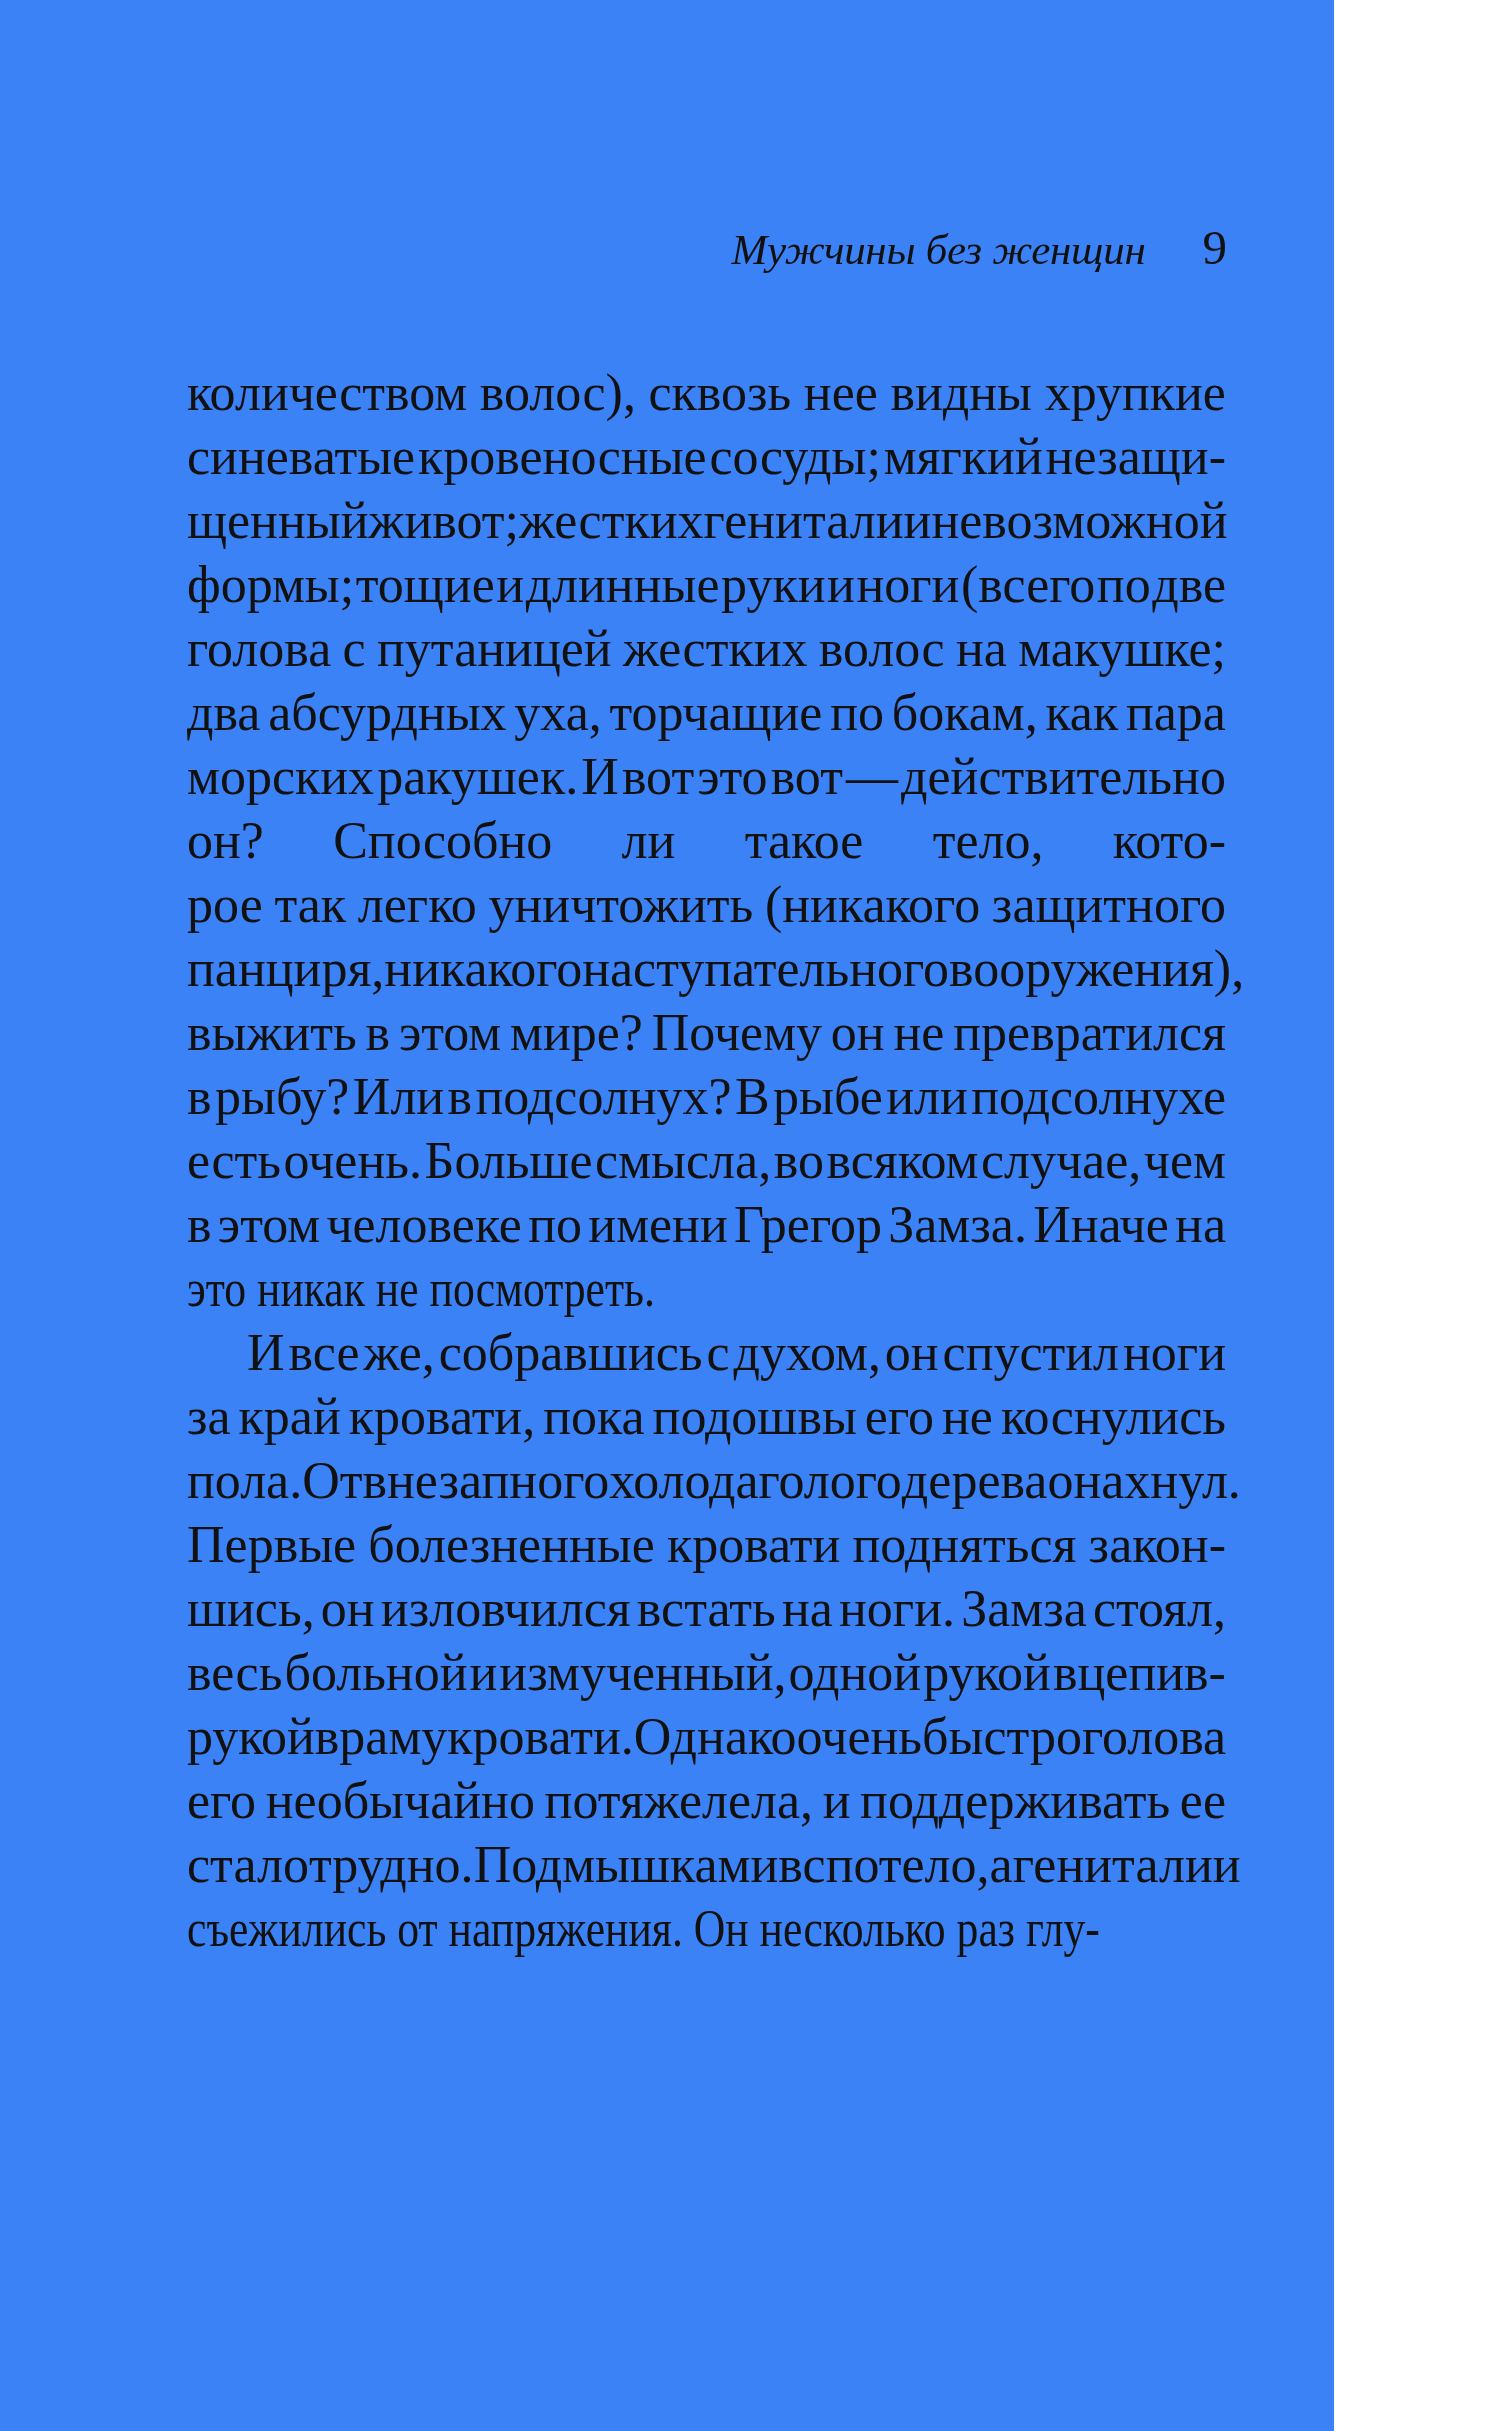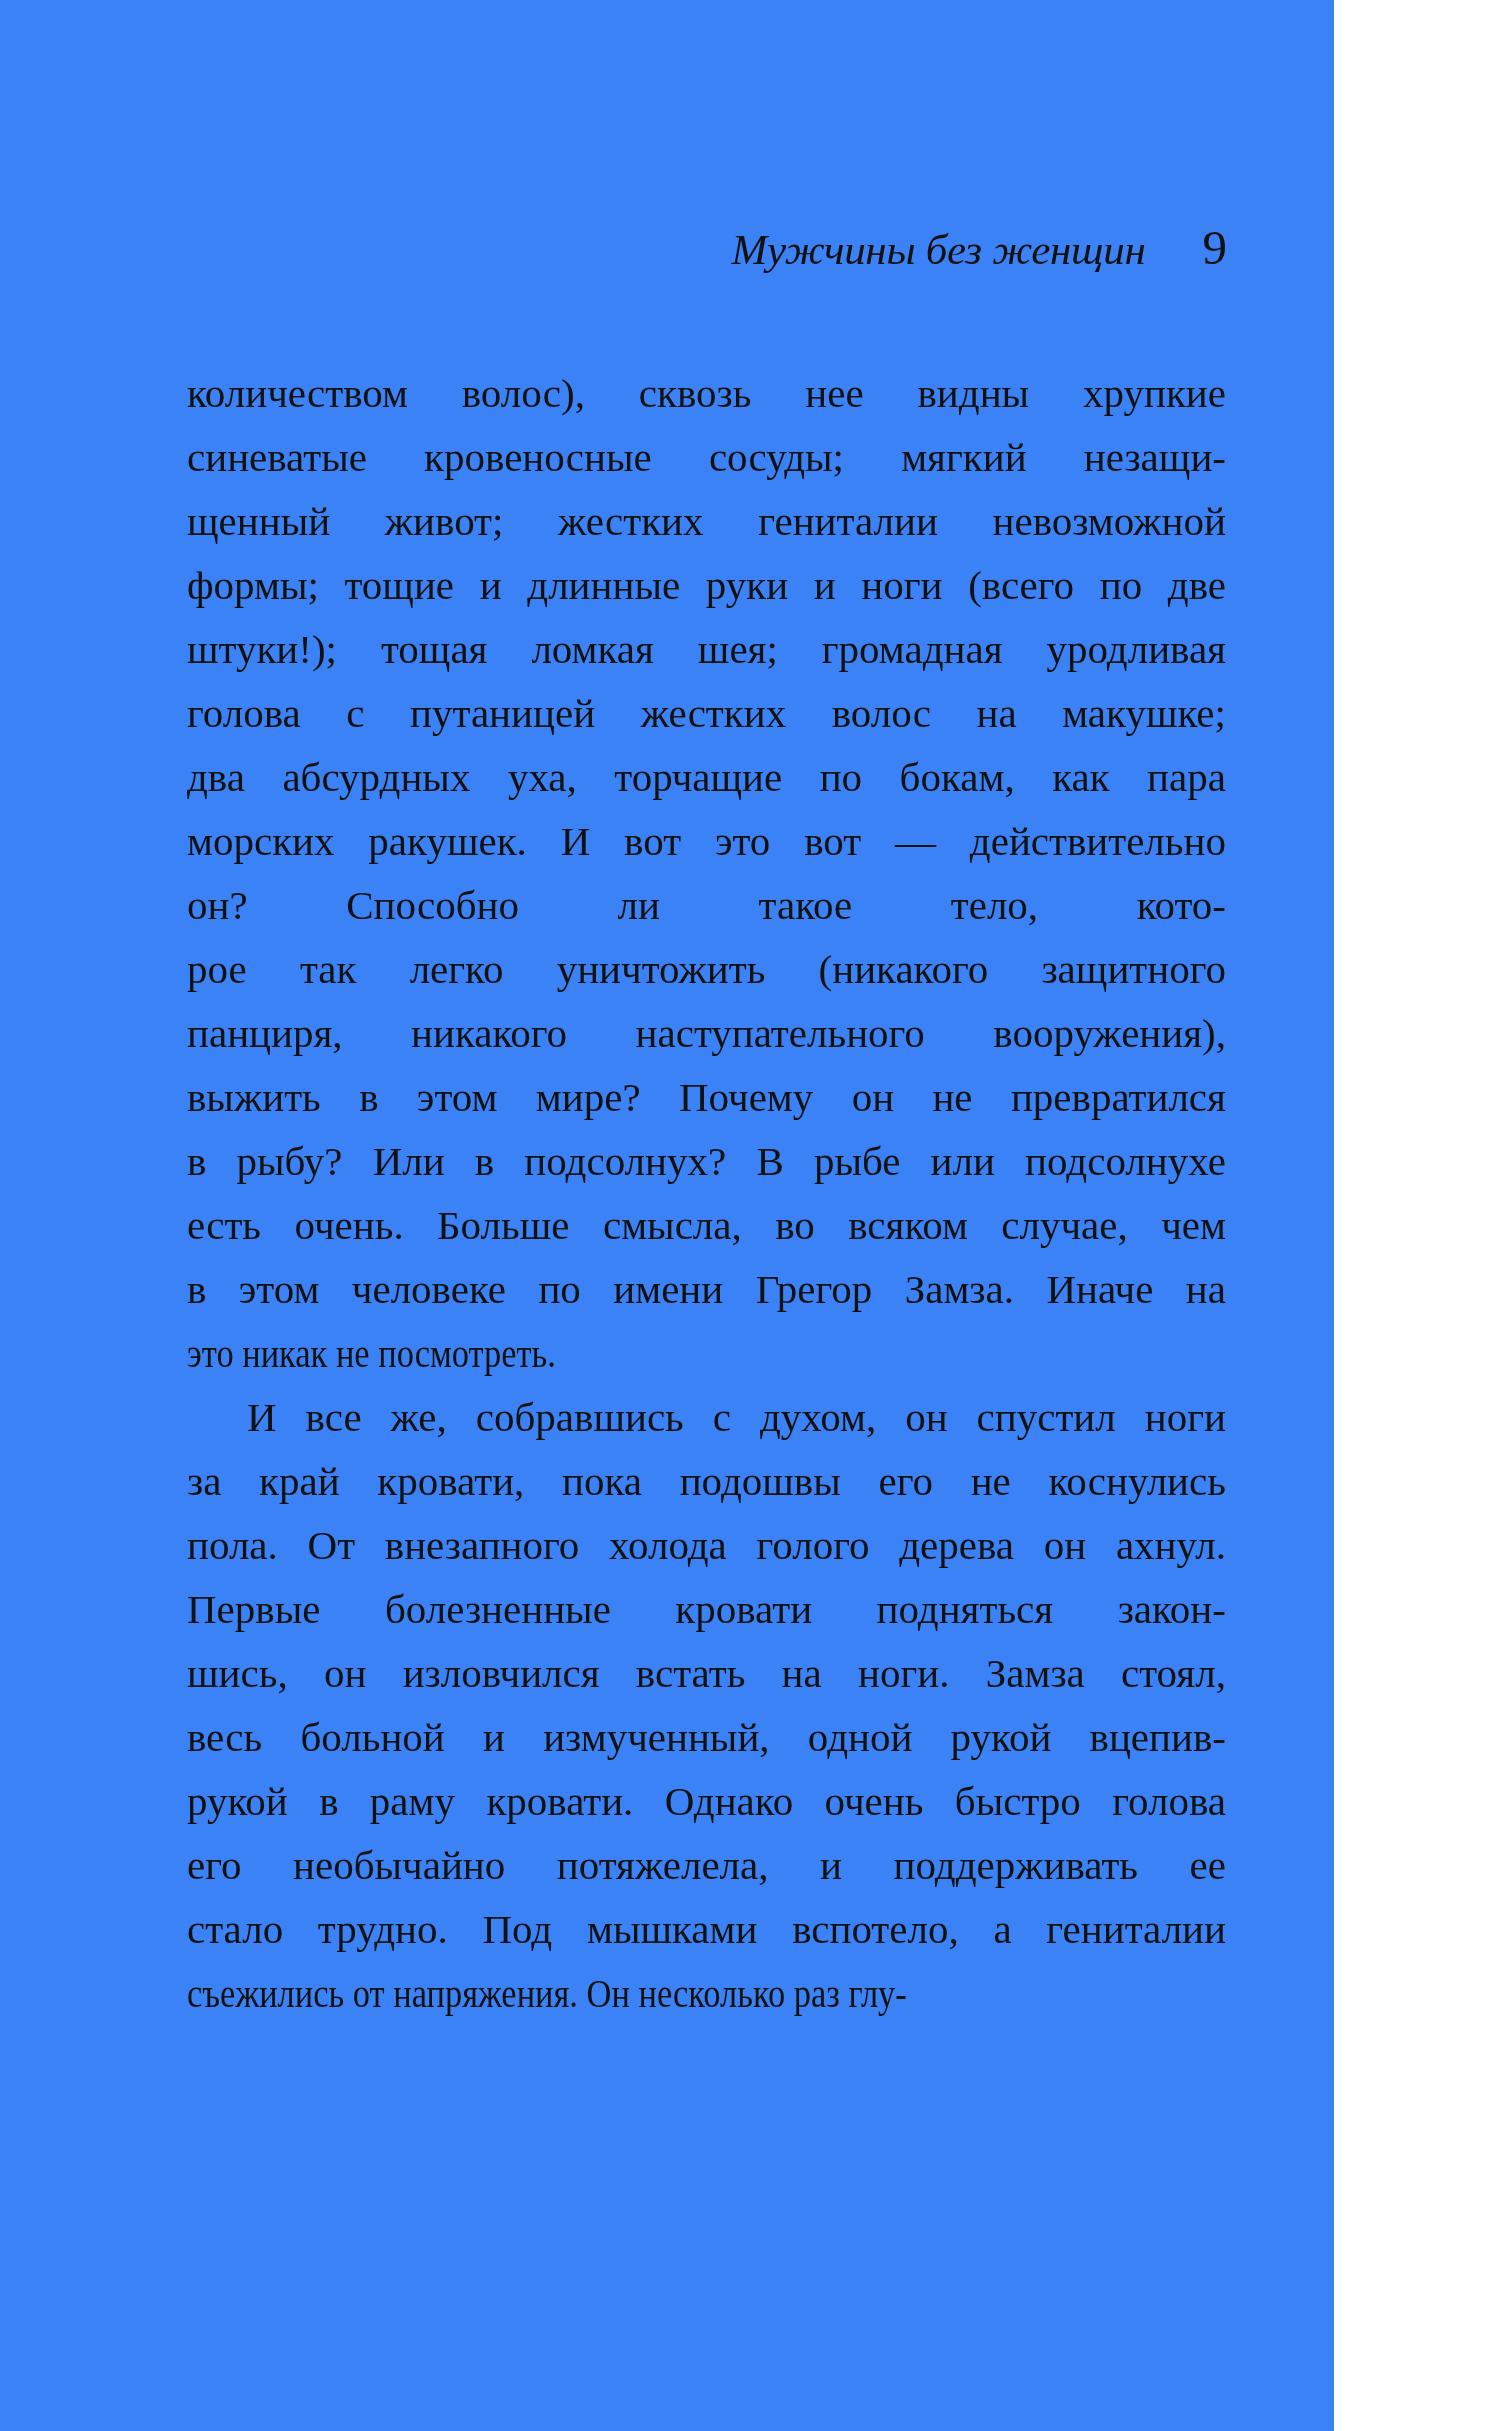--- a/index.html
+++ b/index.html
@@ -44,21 +44,21 @@
     }
     .text-block {
       position: absolute;
       left: 187px;
       top: 361px;
       width: 1039px;
     }
     .line {
       height: 64px;
       line-height: 64px;
-      font-size: 41px;
+      font-size: 52px;
       white-space: nowrap;
       width: 1039px;
       position: relative;
     }
     .line-inner {
       display: inline-block;
       transform-origin: left center;
       white-space: nowrap;
     }
     .line.justify .line-inner {
@@ -121,30 +121,20 @@
             <span class="word">руки</span>
             <span class="word">и</span>
             <span class="word">ноги</span>
             <span class="word">(всего</span>
             <span class="word">по</span>
             <span class="word">две</span>
           </span>
         </div>
         <div class="line justify">
           <span class="line-inner">
-            <span class="word">штуки!);</span>
-            <span class="word">тощая</span>
-            <span class="word">ломкая</span>
-            <span class="word">шея;</span>
-            <span class="word">громадная</span>
-            <span class="word">уродливая</span>
-          </span>
-        </div>
-        <div class="line justify">
-          <span class="line-inner">
             <span class="word">голова</span>
             <span class="word">с</span>
             <span class="word">путаницей</span>
             <span class="word">жестких</span>
             <span class="word">волос</span>
             <span class="word">на</span>
             <span class="word">макушке;</span>
           </span>
         </div>
         <div class="line justify">

